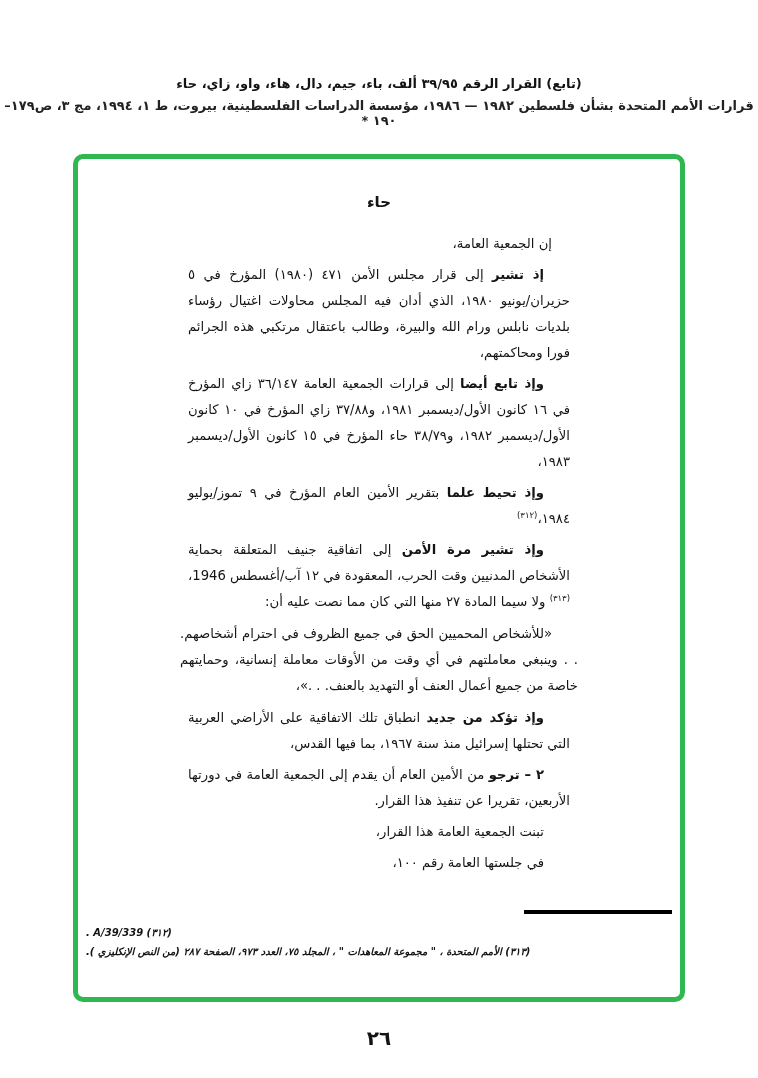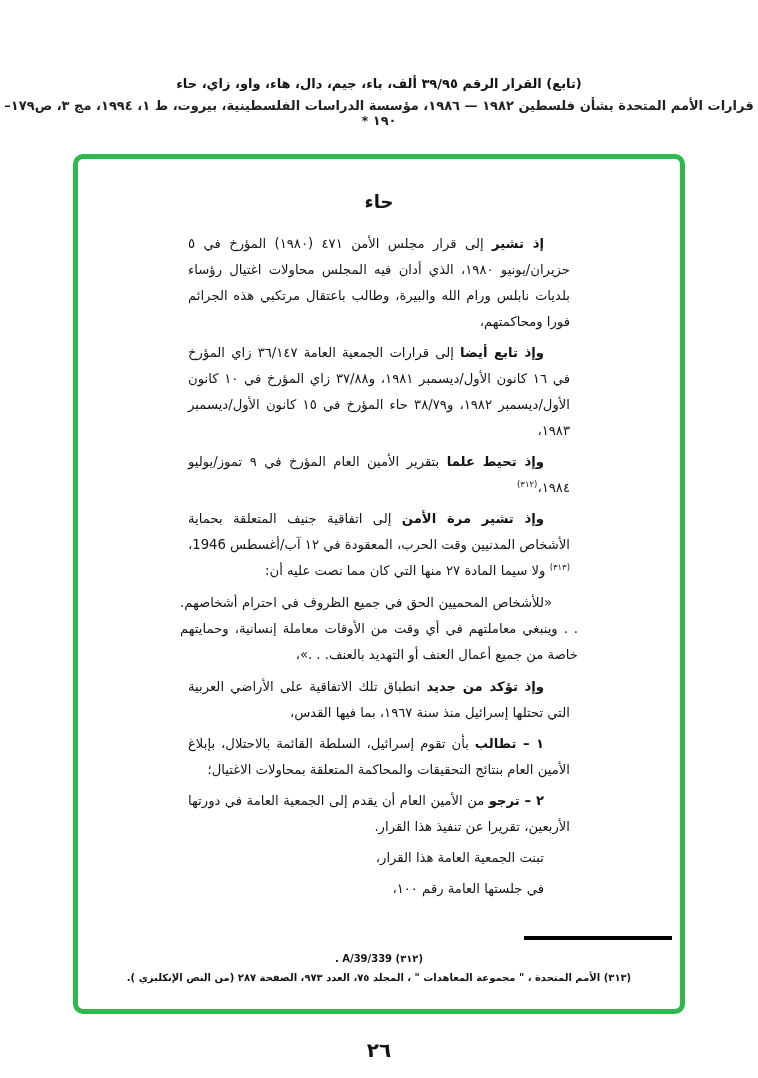--- a/index.html
+++ b/index.html
@@ -31,42 +31,42 @@
     width:398px;
     margin:0 auto;
     direction:rtl;
     text-align:justify;
     font-size:13.2px;
     line-height:26px;
   }
   .section-heading {
     text-align:center;
     font-weight:bold;
-    font-size:18px;
+    font-size:15px;
     margin-bottom:16px;
   }
   .opening { text-indent:26px; margin-bottom:4px; }
   .para { text-indent:26px; margin:5px 8px; }
   .para .lead { font-weight:bold; }
   .para .num  { font-weight:bold; }
   .para sup { font-size:8.5px; line-height:0; }
   .quote-para { text-indent:26px; margin:6px 0; }
 
   .footnotes {
     width:586px;
     margin:34px auto 0 auto;
     direction:rtl;
     font-size:10px;
   }
   .fn-rule {
     width:148px; height:4px; background:#000;
     margin-left:auto; margin-right:0; 
     margin-bottom:9px;
   }
-  .fn-line { text-align:center; line-height:19px; font-weight:bold; }
+  .fn-line { text-align:left; line-height:19px; font-weight:bold;font-style:italic; }
   .fn-line .fn-text { font-weight:bold; }
 
   .page-number {
     text-align:center;
     font-weight:bold;
     font-size:20px;
     margin-top:24px;
   }
 </style>
 </head>
@@ -77,34 +77,34 @@
   <div class="header">
     <div class="header-line1">(تابع) القرار الرقم ٣٩/٩٥ ألف، باء، جيم، دال، هاء، واو، زاي، حاء</div>
     <div class="header-line2">قرارات الأمم المتحدة بشأن فلسطين ١٩٨٢ — ١٩٨٦، مؤسسة الدراسات الفلسطينية، بيروت، ط ١، ١٩٩٤، مج ٣، ص١٧٩– ١٩٠ *</div>
   </div>
 
   <div class="frame" style="border-color: rgb(47, 184, 79);">
     <div class="text-col">
 
       <div class="section-heading">حاء</div>
 
+      <p class="opening">إن الجمعية العامة،</p>
 
       <p class="para"><span class="lead">إذ تشير</span><span> إلى قرار مجلس الأمن ٤٧١ (١٩٨٠) المؤرخ في ٥ حزيران/يونيو ١٩٨٠، الذي أدان فيه المجلس محاولات اغتيال رؤساء بلديات نابلس ورام الله والبيرة، وطالب باعتقال مرتكبي هذه الجرائم فورا ومحاكمتهم،</span></p>
 
       <p class="para"><span class="lead">وإذ تابع أيضا</span><span> إلى قرارات الجمعية العامة ٣٦/١٤٧ زاي المؤرخ في ١٦ كانون الأول/ديسمبر ١٩٨١، و٣٧/٨٨ زاي المؤرخ في ١٠ كانون الأول/ديسمبر ١٩٨٢، و٣٨/٧٩ حاء المؤرخ في ١٥ كانون الأول/ديسمبر ١٩٨٣،</span></p>
 
       <p class="para"><span class="lead">وإذ تحيط علما</span><span> بتقرير الأمين العام المؤرخ في ٩ تموز/يوليو ١٩٨٤،</span><sup>(٣١٢)</sup></p>
 
       <p class="para"><span class="lead">وإذ تشير مرة الأمن</span><span> إلى اتفاقية جنيف المتعلقة بحماية الأشخاص المدنيين وقت الحرب، المعقودة في ١٢ آب/أغسطس 1946،</span><sup>(٣١٣)</sup><span> ولا سيما المادة ٢٧ منها التي كان مما نصت عليه أن:</span></p>
 
       <p class="quote-para"><span>«للأشخاص المحميين الحق في جميع الظروف في احترام أشخاصهم. . . وينبغي معاملتهم في أي وقت من الأوقات معاملة إنسانية، وحمايتهم خاصة من جميع أعمال العنف أو التهديد بالعنف. . .»،</span></p>
 
       <p class="para"><span class="lead">وإذ تؤكد من جديد</span><span> انطباق تلك الاتفاقية على الأراضي العربية التي تحتلها إسرائيل منذ سنة ١٩٦٧، بما فيها القدس،</span></p>
 
-      <p class="para"><span class="num">١ – </span><span class="lead">تطالب</span><span> بأن تقوم إسرائيل، السلطة القائمة بالاحتلال، بإبلاغ الأمين العام بنتائج التحقيقات والمحاكمة المتعلقة بمحاولات الاغتيال؛</span></p>
 
       <p class="para"><span class="num">٢ – </span><span class="lead">ترجو</span><span> من الأمين العام أن يقدم إلى الجمعية العامة في دورتها الأربعين، تقريرا عن تنفيذ هذا القرار.</span></p>
 
       <p class="para"><span>تبنت الجمعية العامة هذا القرار،</span></p>
 
       <p class="para"><span>في جلستها العامة رقم ١٠٠،</span></p>
 
     </div>
 
     <div class="footnotes">

